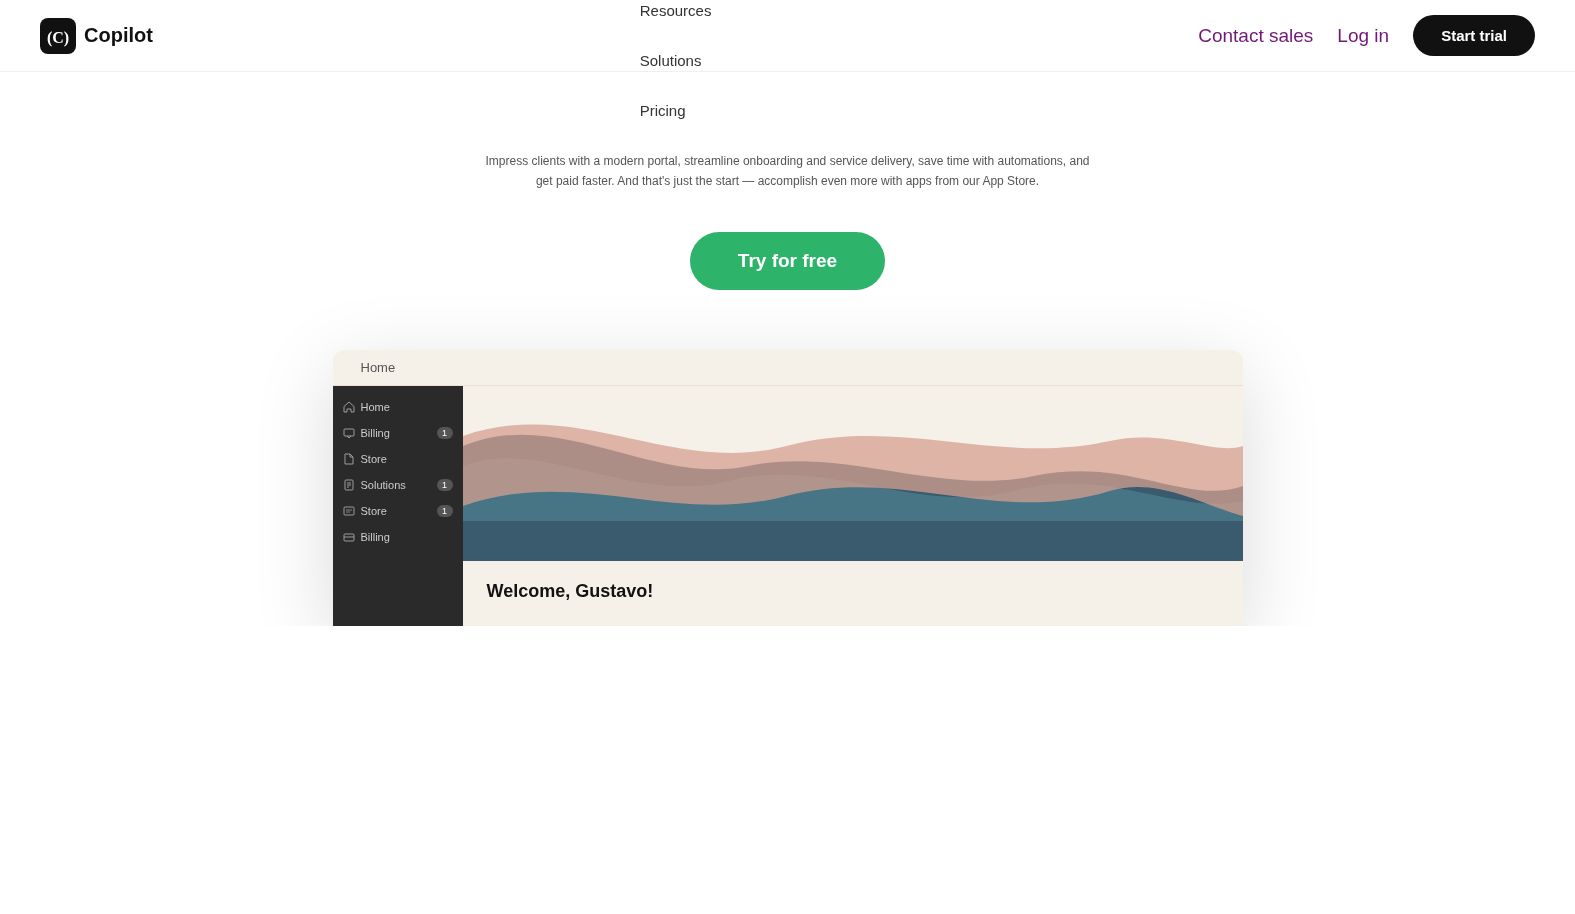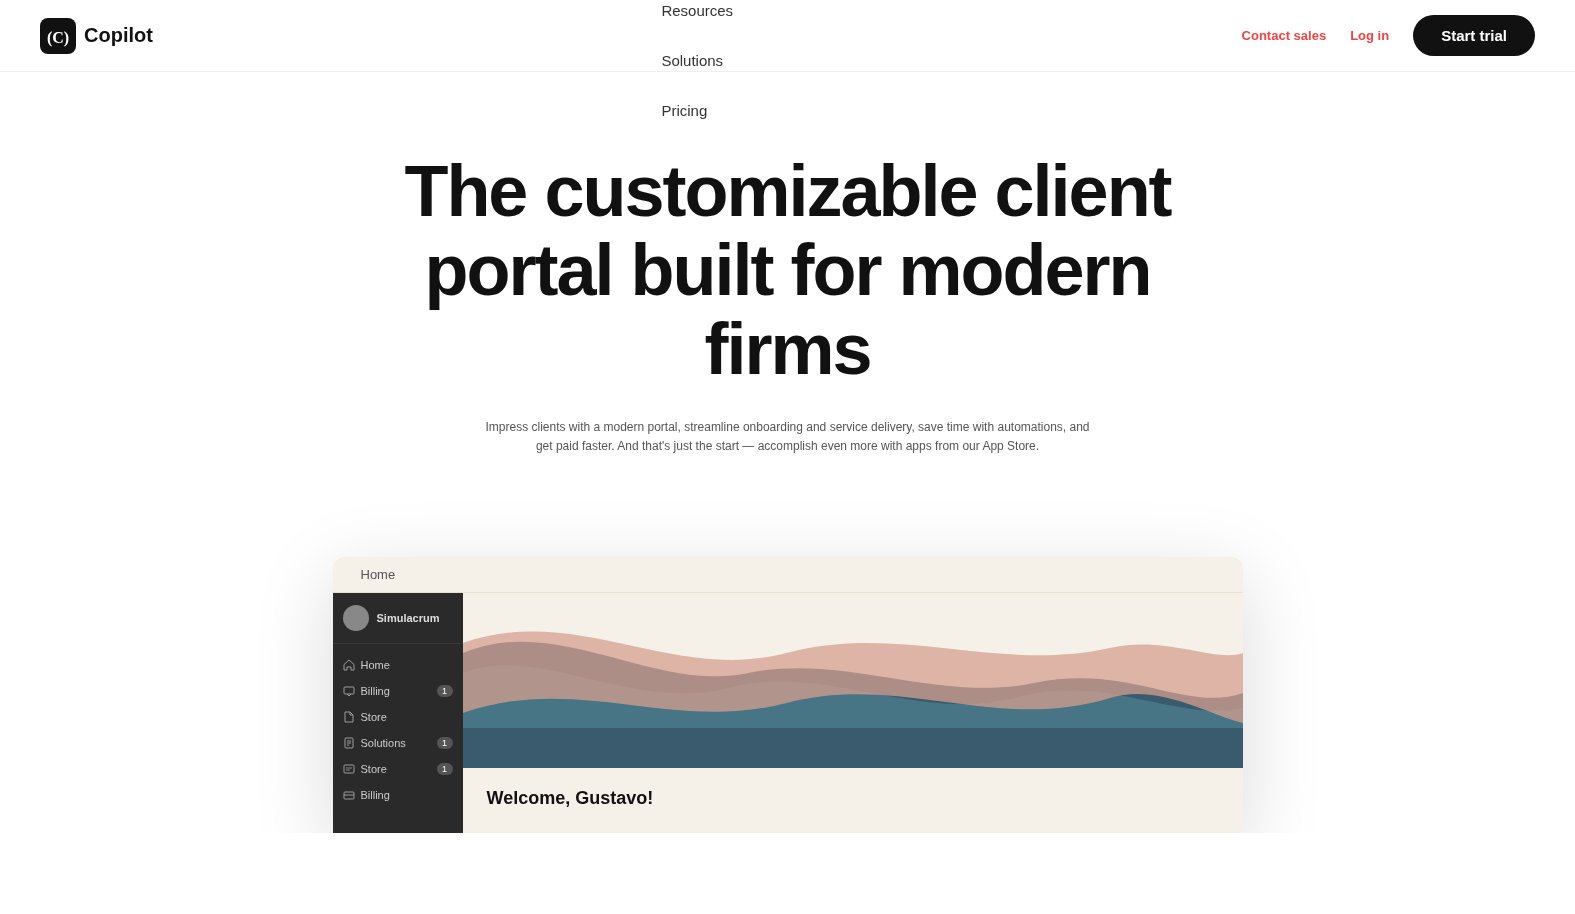--- a/index.html
+++ b/index.html
@@ -55,23 +55,23 @@
     }
 
     .nav-right {
       display: flex;
       align-items: center;
       gap: 24px;
     }
 
     .nav-right a {
       text-decoration: none;
-      color: #ef4444;
-      font-size: 13px;
-      font-weight: 700;
+      color: #701a75;
+      font-size: 19px;
+      font-weight: 400;
     }
 
     .btn-start-trial {
       background: #111;
       color: #fff;
       border: none;
       border-radius: 50px;
       padding: 12px 28px;
       font-size: 15px;
       font-weight: 600;
@@ -282,38 +282,34 @@
   </ul>
 
   <div class="nav-right">
     <a>Contact sales</a>
     <a>Log in</a>
     <button class="btn-start-trial">Start trial</button>
   </div>
 </nav>
 
 <section class="hero">
-  <h1>The customizable client portal built for modern firms</h1>
   <p>Impress clients with a modern portal, streamline onboarding and service delivery, save time with automations, and get paid faster. And that's just the start — accomplish even more with apps from our App Store.</p>
+  <button class="btn-try-free">Try for free</button>
 </section>
 
 <div class="preview-wrapper">
   <div class="preview-window">
 
     <div class="window-bar">
       <span>Home</span>
     </div>
 
     <div class="portal-layout">
 
       <div class="sidebar">
-        <div class="sidebar-header">
-          <div class="sidebar-avatar"></div>
-          <span class="sidebar-company">Simulacrum</span>
-        </div>
         <ul class="sidebar-nav">
 
           <li>
             <div class="nav-item-left">
               <svg class="nav-icon" viewBox="0 0 12 12" fill="none">
                   <path d="M1 5.5L6 1l5 4.5V11H8V8H4v3H1V5.5z" stroke="#ccc" stroke-width="1" fill="none"></path>
                 </svg>
               <span>Home</span>
             </div>
           </li>

